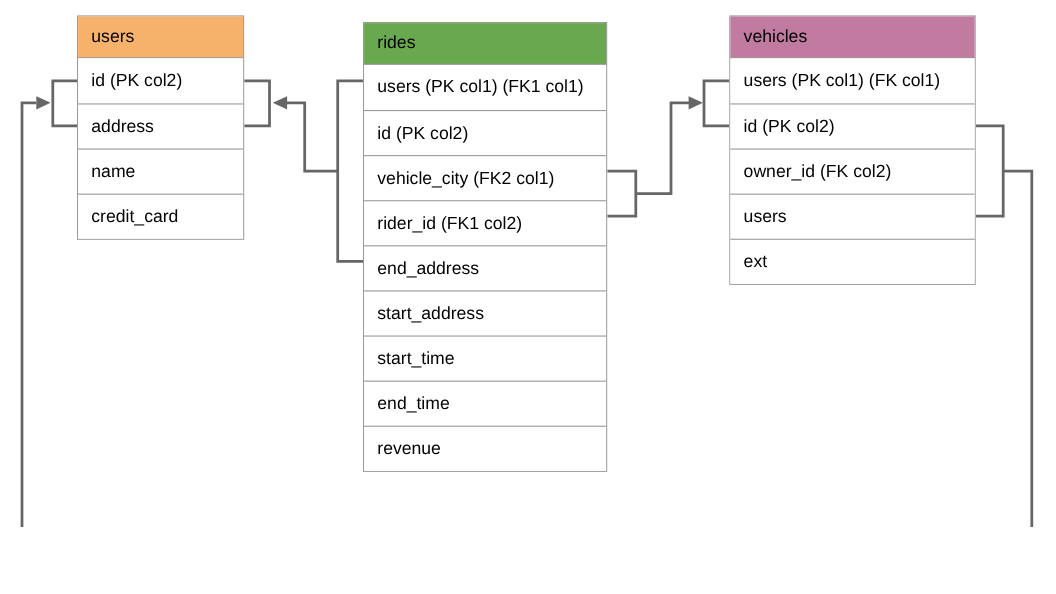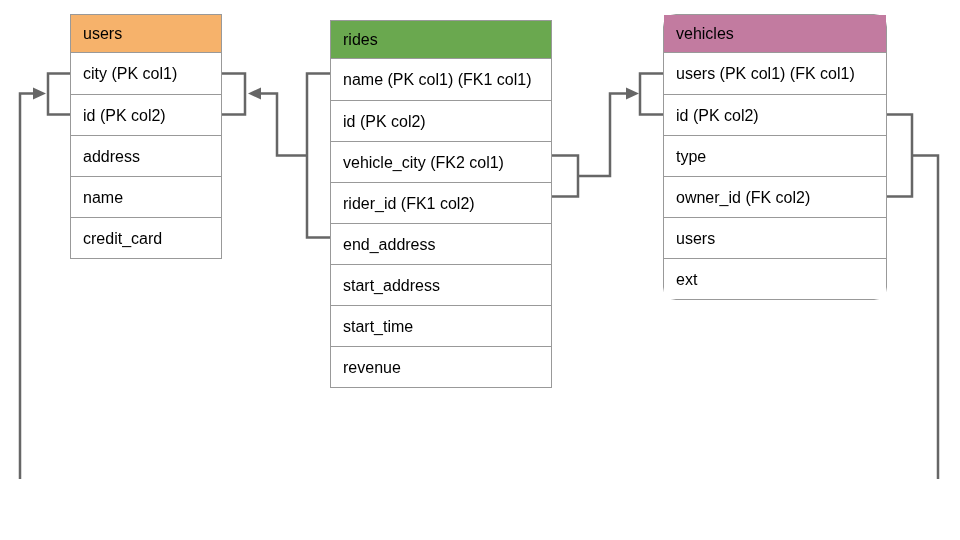--- a/index.html
+++ b/index.html
@@ -50,21 +50,21 @@
     line-height: 41px;
     padding-left: 12px;
     font-size: 16px;
     background: #ffffff;
   }
   .db-table .row + .row {
     border-top: 1px solid var(--border-color);
   }
   .t-users    { left: 70px;  top: 14px; width: 152px; }
   .t-rides    { left: 330px; top: 20px; width: 222px; }
-  .t-vehicles { left: 663px; top: 14px; width: 224px; border-radius: 13px; }
+  .t-vehicles { left: 663px; top: 14px; width: 224px; }
 </style>
 </head>
 <body>
 
 <div id="canvas">
 
   <svg id="wires" viewBox="0 0 960 540" xmlns="http://www.w3.org/2000/svg">
 
     <path class="connector" d="M 222 73.5 H 245 V 114.5 H 222"></path>
     <path class="connector" d="M 330 73.5 H 307 V 237.5 H 330"></path>
@@ -78,47 +78,46 @@
 
     <path class="connector" d="M 887 114.5 H 912 V 196.5 H 887"></path>
     <path class="connector" d="M 912 155.5 H 938 V 529 H 20 V 93.5 H 33"></path>
     <polygon class="arrowhead" points="46,93.5 33,87.5 33,99.5"></polygon>
     <path class="connector" d="M 70 73.5 H 48 V 114.5 H 70"></path>
   </svg>
 
   <div class="db-table t-users">
     <div class="header" style="background: rgb(246, 178, 107);">users</div>
     <div class="rows">
-        <div class="row">city (PK col1)</div>
         <div class="row">id (PK col2)</div>
         <div class="row">address</div>
         <div class="row">name</div>
         <div class="row">credit_card</div>
       </div>
   </div>
 
   <div class="db-table t-rides">
     <div class="header" style="background: rgb(106, 168, 79);">rides</div>
     <div class="rows">
-        <div class="row">name (PK col1) (FK1 col1)</div>
+        <div class="row">users (PK col1) (FK1 col1)</div>
         <div class="row">id (PK col2)</div>
         <div class="row">vehicle_city (FK2 col1)</div>
         <div class="row">rider_id (FK1 col2)</div>
         <div class="row">end_address</div>
         <div class="row">start_address</div>
         <div class="row">start_time</div>
+        <div class="row">end_time</div>
         <div class="row">revenue</div>
       </div>
   </div>
 
   <div class="db-table t-vehicles">
     <div class="header" style="background: rgb(194, 123, 160);">vehicles</div>
     <div class="rows">
         <div class="row">users (PK col1) (FK col1)</div>
         <div class="row">id (PK col2)</div>
-        <div class="row">type</div>
         <div class="row">owner_id (FK col2)</div>
         <div class="row">users</div>
         <div class="row">ext</div>
       </div>
   </div>
 
 </div>
 
 </body></html>

